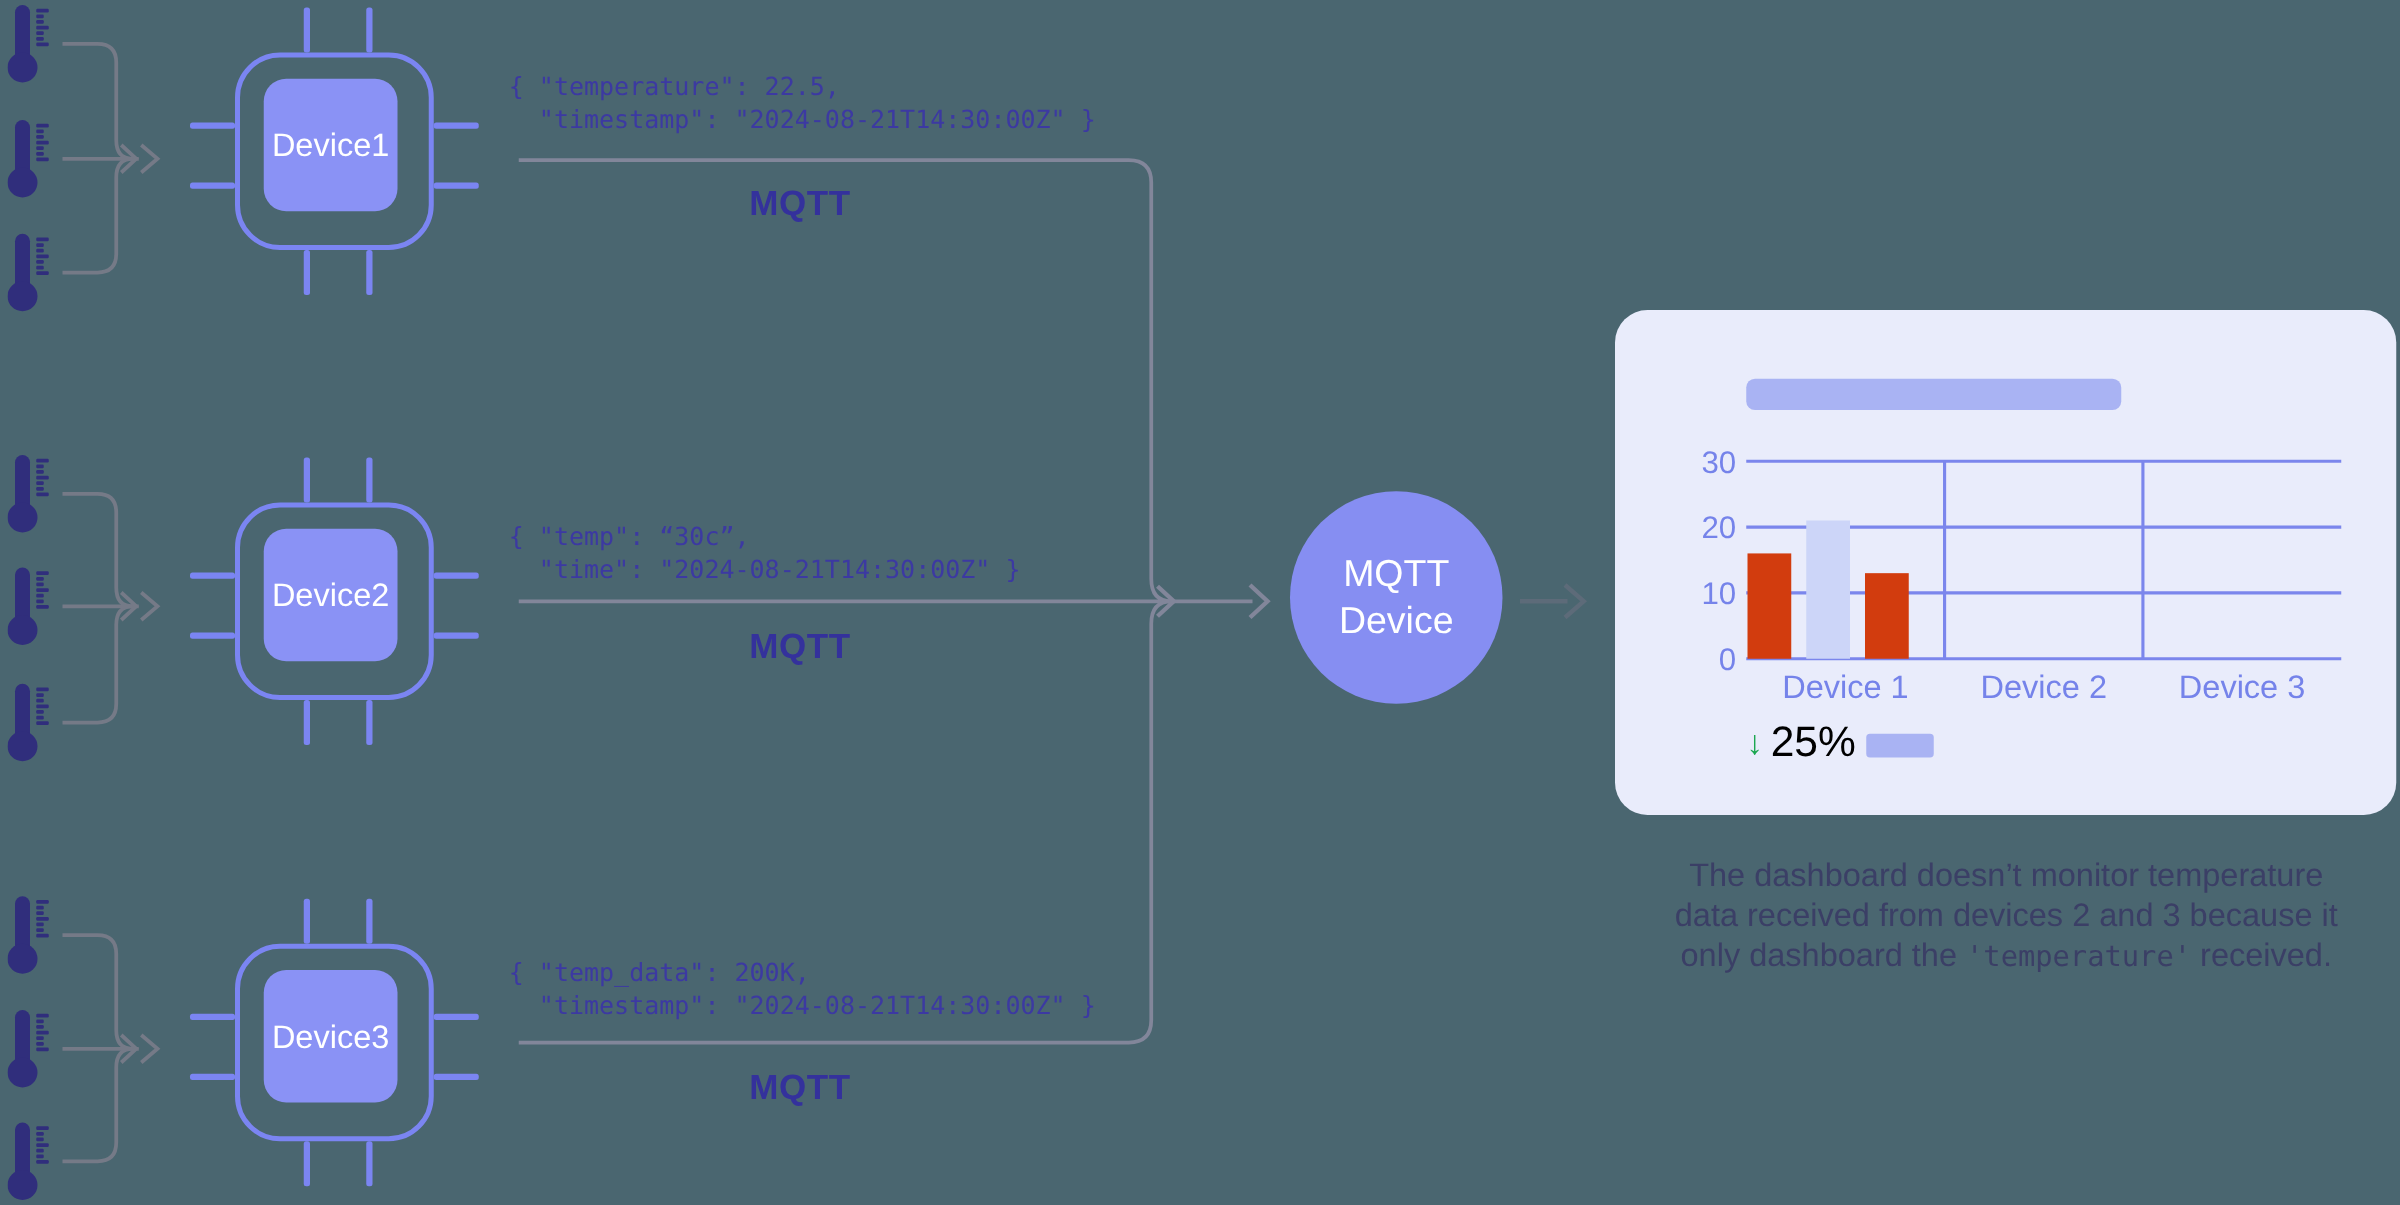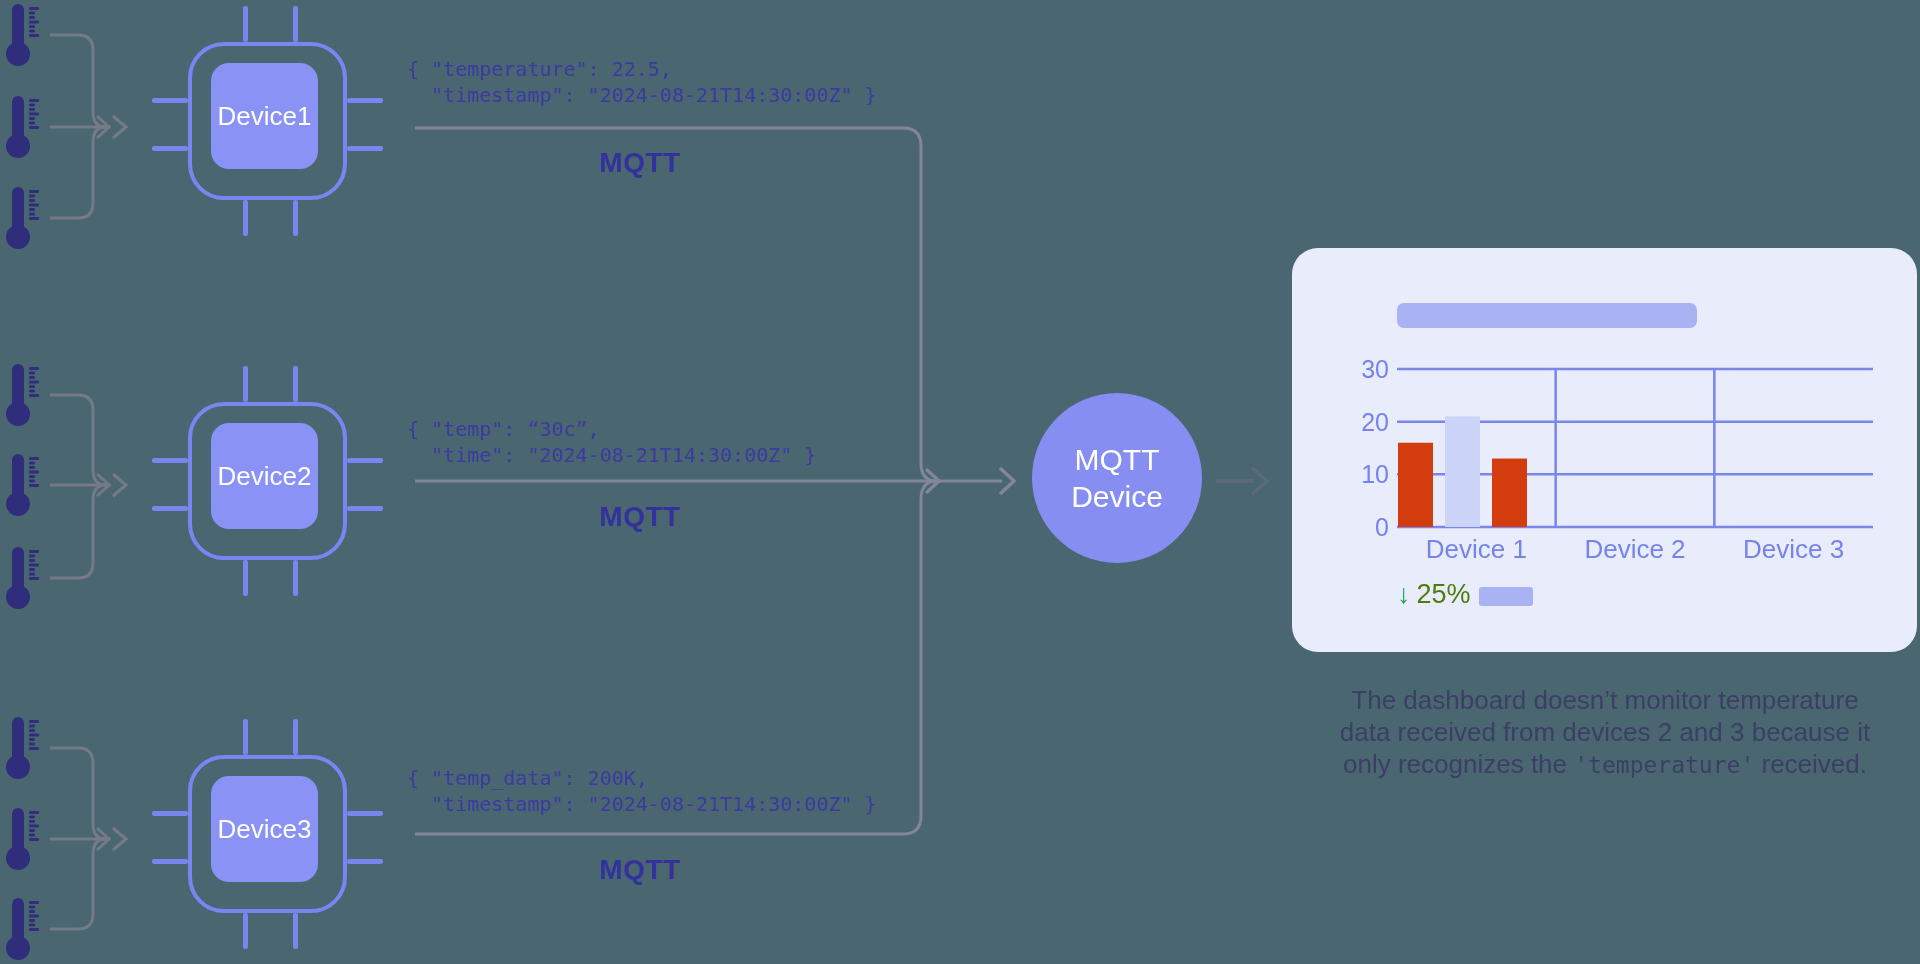--- a/index.html
+++ b/index.html
@@ -40,21 +40,21 @@
 
   
   .card{position:absolute;left:1292px;top:248px;width:625px;height:404px;background:#e9ecfb;
         border-radius:26px;}
   .title-bar{position:absolute;left:105px;top:55px;width:300px;height:25px;background:#a9b3f3;
         border-radius:7px;}
   #chart-svg{position:absolute;left:0;top:0;}
   #chart-svg text{font-family:"Liberation Sans",sans-serif;}
   .legend{position:absolute;left:105px;top:333px;display:flex;align-items:center;}
   .legend-arrow{color:#1ca750;font-size:27px;font-weight:bold;line-height:27px;}
-  .legend-value{color:#4d7c0f;font-size:27px;line-height:27px;margin-left:6px;}
+  .legend-value{color:#000000;font-size:34px;line-height:27px;margin-left:6px;}
   .legend-swatch{width:54px;height:19px;background:#a9b3f3;border-radius:3px;margin-left:8px;margin-top:3px;}
 
   
   .caption{position:absolute;left:1285px;top:684px;width:640px;text-align:center;color:#3b3f66;
            font-size:26px;line-height:32px;}
   .caption .mono{font-family:"DejaVu Sans Mono",monospace;font-size:23px;margin-top:32px;}
 </style>
 </head>
 <body>
 
@@ -228,16 +228,16 @@
     <div class="legend">
       <span class="legend-arrow">↓</span>
       <span class="legend-value">25%</span>
       <span class="legend-swatch"></span>
     </div>
   </div>
 
   <div class="caption">
     <div>The dashboard doesn’t monitor temperature</div>
     <div>data received from devices 2 and 3 because it</div>
-    <div><span>only recognizes the </span><span class="mono">'temperature'</span><span> received.</span></div>
+    <div><span>only dashboard the </span><span class="mono">'temperature'</span><span> received.</span></div>
   </div>
 
 </div>
 
 </body></html>

